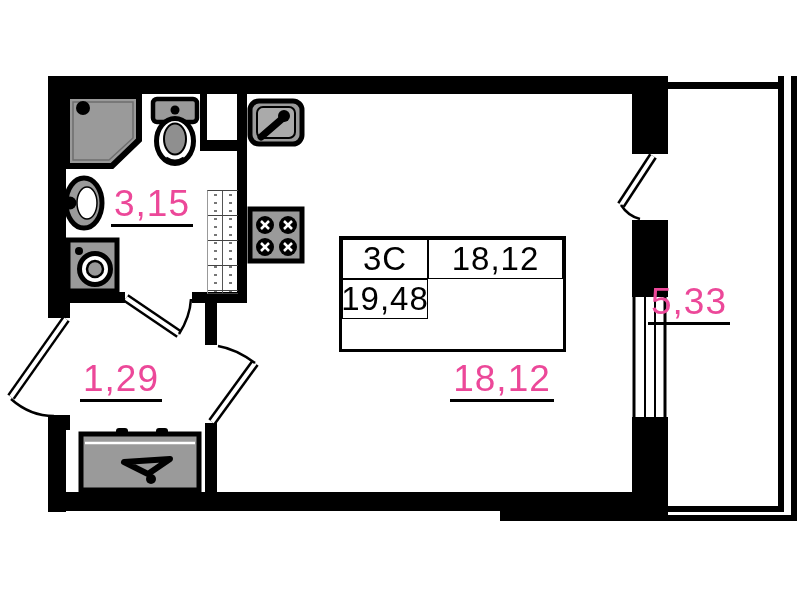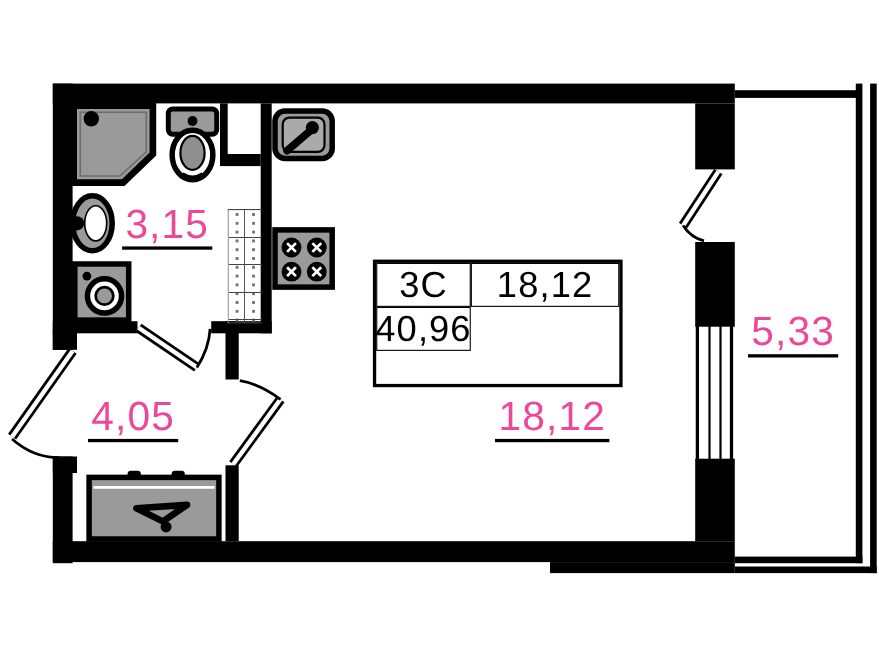--- a/index.html
+++ b/index.html
@@ -158,28 +158,28 @@
       <line x1="653" y1="156" x2="621" y2="205" stroke="#000" stroke-width="9"></line>
       <line x1="653" y1="156" x2="621" y2="205" stroke="#fff" stroke-width="4"></line>
       <path d="M621 205 Q628 216 640 219" fill="none" stroke="#000" stroke-width="2.5"></path>
     </g>
   </svg>
 
   <div class="area-label" style="left:108px;top:185px;width:88px;">
     <span>3,15</span>
   </div>
   <div class="area-label" style="left:77px;top:360px;width:88px;">
-    <span>4,05</span>
+    <span>1,29</span>
   </div>
   <div class="area-label" style="left:450px;top:360px;width:104px;">
     <span>18,12</span>
   </div>
-  <div class="area-label" style="left:674px;top:283px;width:94px;">
+  <div class="area-label" style="left:642px;top:283px;width:94px;">
     <span>5,33</span>
   </div>
 
   <div class="unit-table">
     <div class="cell">3С</div>
     <div class="cell">18,12</div>
-    <div class="cell">40,96</div>
+    <div class="cell">19,48</div>
   </div>
 
 </div>
 
 </body></html>

